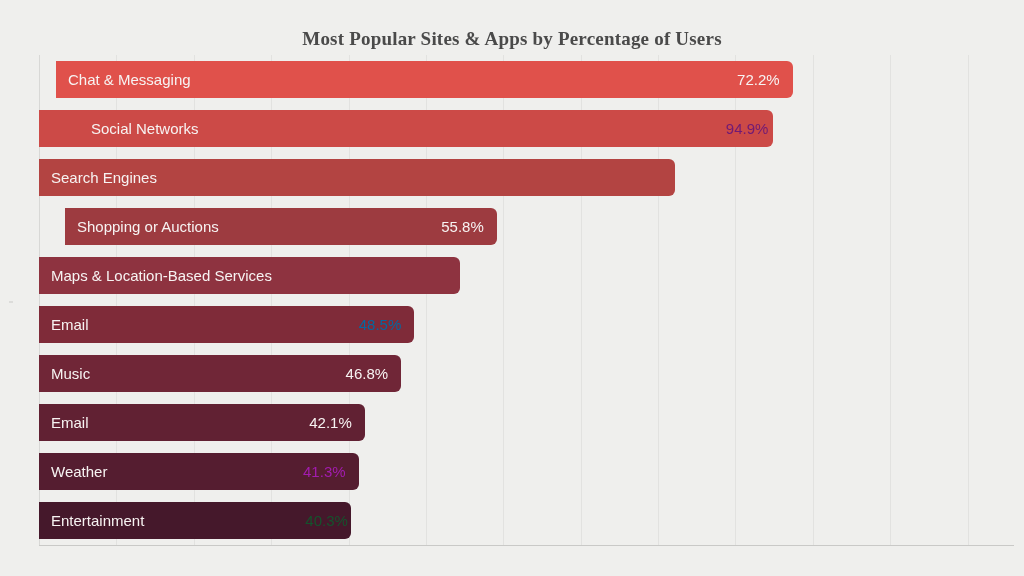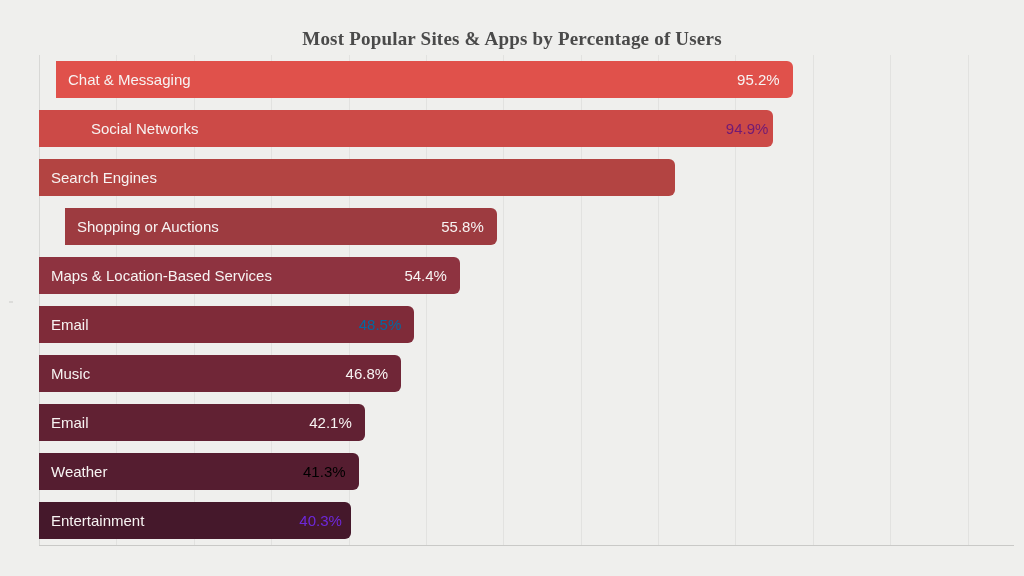--- a/index.html
+++ b/index.html
@@ -126,65 +126,64 @@
         <div class="gridline" style="left: 619.048px; background: rgb(226, 226, 224);"></div>
         <div class="gridline" style="left: 696.429px; background: rgb(226, 226, 224);"></div>
         <div class="gridline" style="left: 773.81px; background: rgb(226, 226, 224);"></div>
         <div class="gridline" style="left: 851.19px; background: rgb(226, 226, 224);"></div>
         <div class="gridline" style="left: 928.571px; background: rgb(226, 226, 224);"></div>
       </div>
     <div id="bars">
         <div class="band" style="top: 0px; width: 975px; margin-left: 17px;">
           <div class="bar" style="width: 736.667px; background: rgb(224, 81, 75);"></div>
           <div class="bar-label" style="color: rgb(247, 243, 242);">Chat &amp; Messaging</div>
-          <div class="bar-value" style="color: rgb(247, 243, 242); left: 0px; width: 723.667px;">95.2%</div>
+          <div class="bar-value" style="color: rgb(247, 243, 242); left: 0px; width: 723.667px;">72.2%</div>
         </div>
         <div class="band" style="top: 49px; width: 975px;">
           <div class="bar" style="width: 734.345px; background: rgb(204, 74, 71);"></div>
           <div class="bar-label" style="color: rgb(247, 243, 242); margin-left: 40px;">Social Networks</div>
           <div class="bar-value" style="color: #701a75; left: 8px; width: 721.345px;">94.9%</div>
         </div>
         <div class="band" style="top: 98px; width: 975px;">
           <div class="bar" style="width: 636.071px; background: rgb(179, 68, 66);"></div>
           <div class="bar-label" style="color: rgb(247, 243, 242);">Search Engines</div>
         </div>
         <div class="band" style="top: 147px; width: 975px; margin-left: 26px;">
           <div class="bar" style="width: 431.786px; background: rgb(157, 59, 64);"></div>
           <div class="bar-label" style="color: rgb(247, 243, 242);">Shopping or Auctions</div>
           <div class="bar-value" style="color: rgb(247, 243, 242); left: 0px; width: 418.786px;">55.8%</div>
         </div>
         <div class="band" style="top: 196px; width: 975px;">
           <div class="bar" style="width: 420.952px; background: rgb(142, 51, 64);"></div>
           <div class="bar-label" style="color: rgb(247, 243, 242);">Maps &amp; Location-Based Services</div>
-          <div class="bar-value" style="color: rgb(247, 243, 242); left: 0px; width: 407.952px;">54.4%</div>
         </div>
         <div class="band" style="top: 245px; width: 975px;">
           <div class="bar" style="width: 375.298px; background: rgb(127, 43, 57);"></div>
           <div class="bar-label" style="color: rgb(247, 243, 242);">Email</div>
           <div class="bar-value" style="color: #0369a1; left: 0px; width: 362.298px;">48.5%</div>
         </div>
         <div class="band" style="top: 294px; width: 975px; padding-left: 11px;">
           <div class="bar" style="width: 362.143px; background: rgb(112, 38, 55);"></div>
           <div class="bar-label" style="color: rgb(247, 243, 242);">Music</div>
           <div class="bar-value" style="color: rgb(247, 243, 242); left: 0px; width: 349.143px;">46.8%</div>
         </div>
         <div class="band" style="top: 343px; width: 975px;">
           <div class="bar" style="width: 325.774px; background: rgb(97, 33, 51);"></div>
           <div class="bar-label" style="color: rgb(247, 243, 242);">Email</div>
           <div class="bar-value" style="color: rgb(247, 243, 242); left: 0px; width: 312.774px;">42.1%</div>
         </div>
         <div class="band" style="top: 392px; width: 975px;">
           <div class="bar" style="width: 319.583px; background: rgb(85, 29, 48);"></div>
           <div class="bar-label" style="color: rgb(247, 243, 242);">Weather</div>
-          <div class="bar-value" style="color: #000000; left: 0px; width: 306.583px;">41.3%</div>
+          <div class="bar-value" style="color: #a21caf; left: 0px; width: 306.583px;">41.3%</div>
         </div>
         <div class="band" style="top: 441px; width: 975px;">
           <div class="bar" style="width: 311.845px; background: rgb(69, 24, 43);"></div>
           <div class="bar-label" style="color: rgb(247, 243, 242);">Entertainment</div>
-          <div class="bar-value" style="color: #6d28d9; left: 4px; width: 298.845px;">40.3%</div>
+          <div class="bar-value" style="color: #14532d; left: 10px; width: 298.845px;">40.3%</div>
         </div>
       </div>
   </div>
 
   <div id="x-axis-line"></div>
   <div id="stray-mark"></div>
 
 </div>
 
 </body></html>

